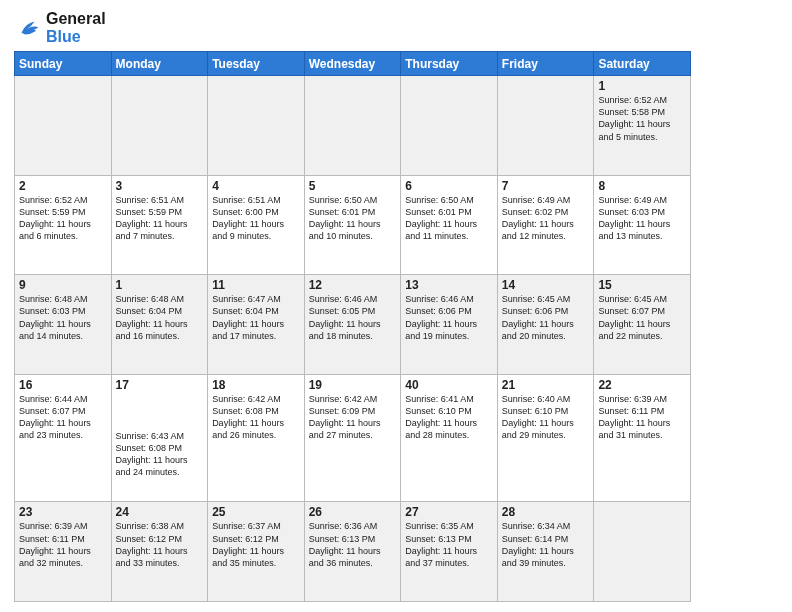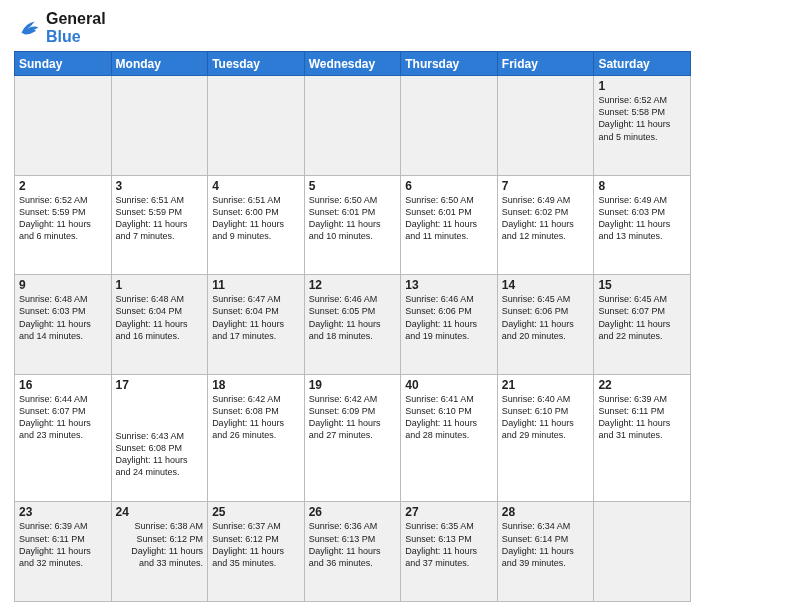--- a/index.html
+++ b/index.html
@@ -293,21 +293,21 @@
         <tr class="row-shaded">
           <td>
             <span class="day-num">23</span>
             <div class="day-info" style="white-space: pre-line;">Sunrise: 6:39 AM
 Sunset: 6:11 PM
 Daylight: 11 hours
 and 32 minutes.</div>
           </td>
           <td>
             <span class="day-num">24</span>
-            <div class="day-info" style="white-space: pre-line; text-align: right;">Sunrise: 6:38 AM
+            <div class="day-info" style="white-space: pre-line;">Sunrise: 6:38 AM
 Sunset: 6:12 PM
 Daylight: 11 hours
 and 33 minutes.</div>
           </td>
           <td>
             <span class="day-num">25</span>
             <div class="day-info" style="white-space: pre-line;">Sunrise: 6:37 AM
 Sunset: 6:12 PM
 Daylight: 11 hours
 and 35 minutes.</div>

